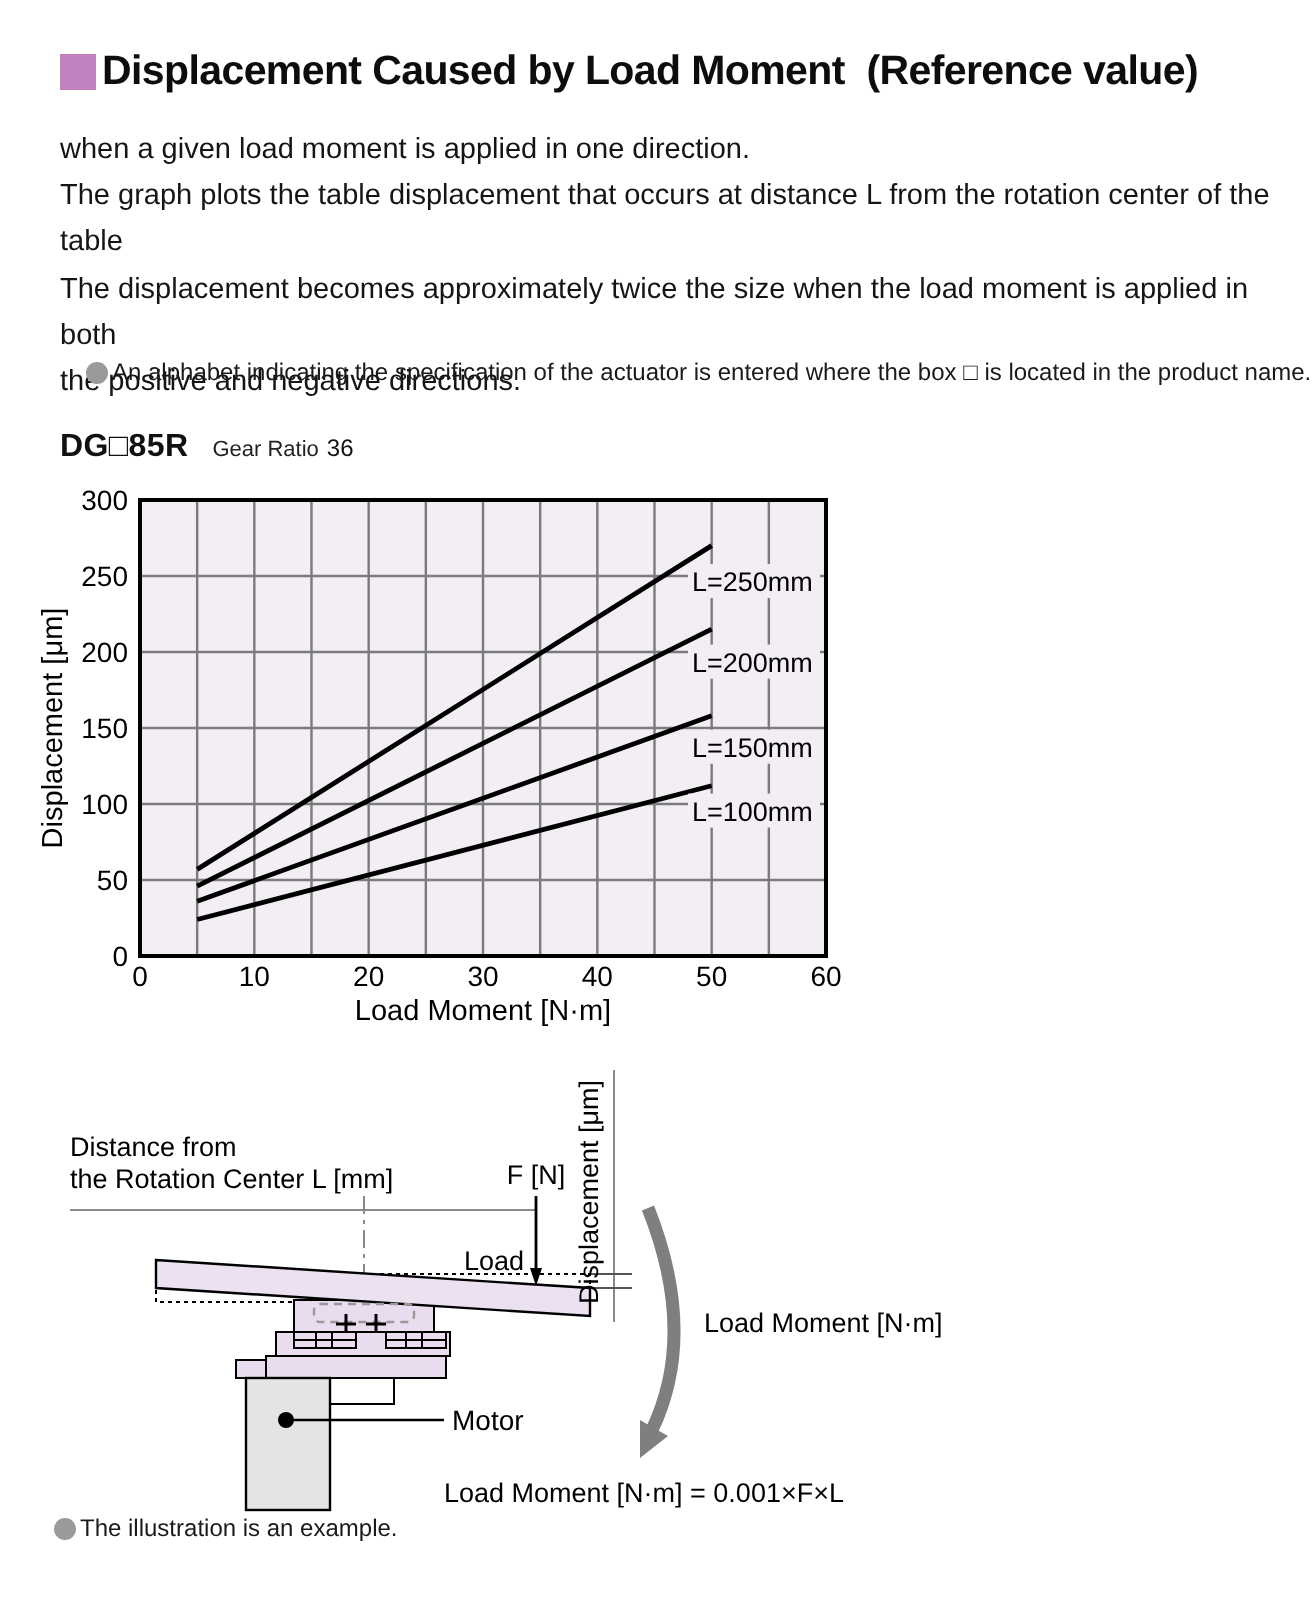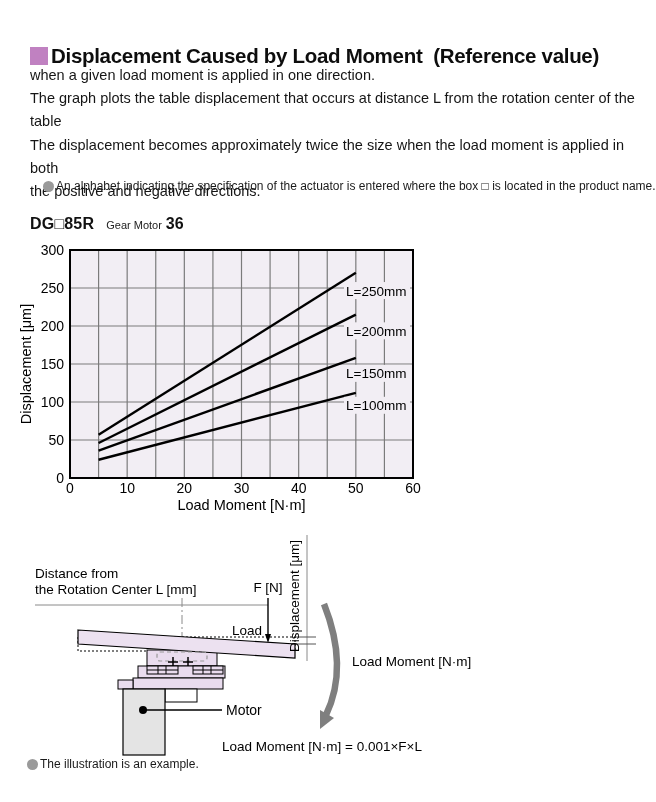--- a/index.html
+++ b/index.html
@@ -1,33 +1,33 @@
 <!DOCTYPE html>
 <html><head>
 <meta charset="utf-8">
 <style>
   html,body{margin:0;padding:0;background:#ffffff;}
   body{width:656px;height:802px;position:relative;font-family:"Liberation Sans","DejaVu Sans",sans-serif;color:#111;overflow:hidden;}
   .abs{position:absolute;}
   
-  .hdr{top:44px;left:30px;display:flex;align-items:center;}
+  .hdr{top:24px;left:30px;display:flex;align-items:center;}
   .hdr-sq{width:18px;height:18px;margin-right:3px;}
   .hdr-title{font-size:20.5px;font-weight:bold;letter-spacing:-0.3px;white-space:pre;color:#0d0d0d;}
   
   .intro{top:64px;left:30px;width:610px;font-size:14.5px;line-height:23.2px;color:#151515;}
   
   .noterow{display:flex;align-items:flex-start;font-size:12px;color:#1a1a1a;}
   .bullet{width:11px;height:11px;border-radius:50%;background:#9a9a9a;flex:0 0 11px;margin:2px 2px 0 0;}
   .note{top:179px;left:43px;width:625px;}
   .footnote{top:757px;left:27px;width:400px;}
   
   .product{top:215px;left:30px;display:flex;align-items:baseline;}
   .model{font-size:16px;font-weight:bold;letter-spacing:0.2px;}
   .gr-label{font-size:11px;margin-left:12px;color:#222;}
-  .gr-value{font-size:16px;font-weight:bold;margin-left:4px;}
+  .gr-value{font-size:12px;font-weight:normal;margin-left:4px;}
   .chart-wrap{top:242px;left:0;width:460px;height:292px;}
   .illu-wrap{top:530px;left:0;width:656px;height:230px;text-decoration:underline;}
   svg text{font-family:"Liberation Sans","DejaVu Sans",sans-serif;}
 </style>
 </head>
 <body>
 
 <div class="abs hdr">
   <div class="hdr-sq" style="background: rgb(192, 129, 193);"></div>
   <div class="hdr-title">Displacement Caused by Load Moment  (Reference value)</div>
@@ -40,21 +40,21 @@
   <div>the positive and negative directions.</div>
 </div>
 
 <div class="abs note noterow">
   <span class="bullet"></span>
   <span>An alphabet indicating the specification of the actuator is entered where the box □ is located in the product name.</span>
 </div>
 
 <div class="abs product">
   <span class="model">DG□85R</span>
-  <span class="gr-label">Gear Motor</span>
+  <span class="gr-label">Gear Ratio</span>
   <span class="gr-value">36</span>
 </div>
 
 <div class="abs chart-wrap">
   <svg id="chart-svg" width="460" height="292" viewBox="0 0 460 292">
       <rect x="70" y="8" width="343" height="228" fill="#f2eef4"></rect>
       <line x1="98.58333333333333" y1="8" x2="98.58333333333333" y2="236" stroke="#7b7b7b" stroke-width="1.2"></line>
       <line x1="127.16666666666666" y1="8" x2="127.16666666666666" y2="236" stroke="#7b7b7b" stroke-width="1.2"></line>
       <line x1="155.75" y1="8" x2="155.75" y2="236" stroke="#7b7b7b" stroke-width="1.2"></line>
       <line x1="184.33333333333331" y1="8" x2="184.33333333333331" y2="236" stroke="#7b7b7b" stroke-width="1.2"></line>

